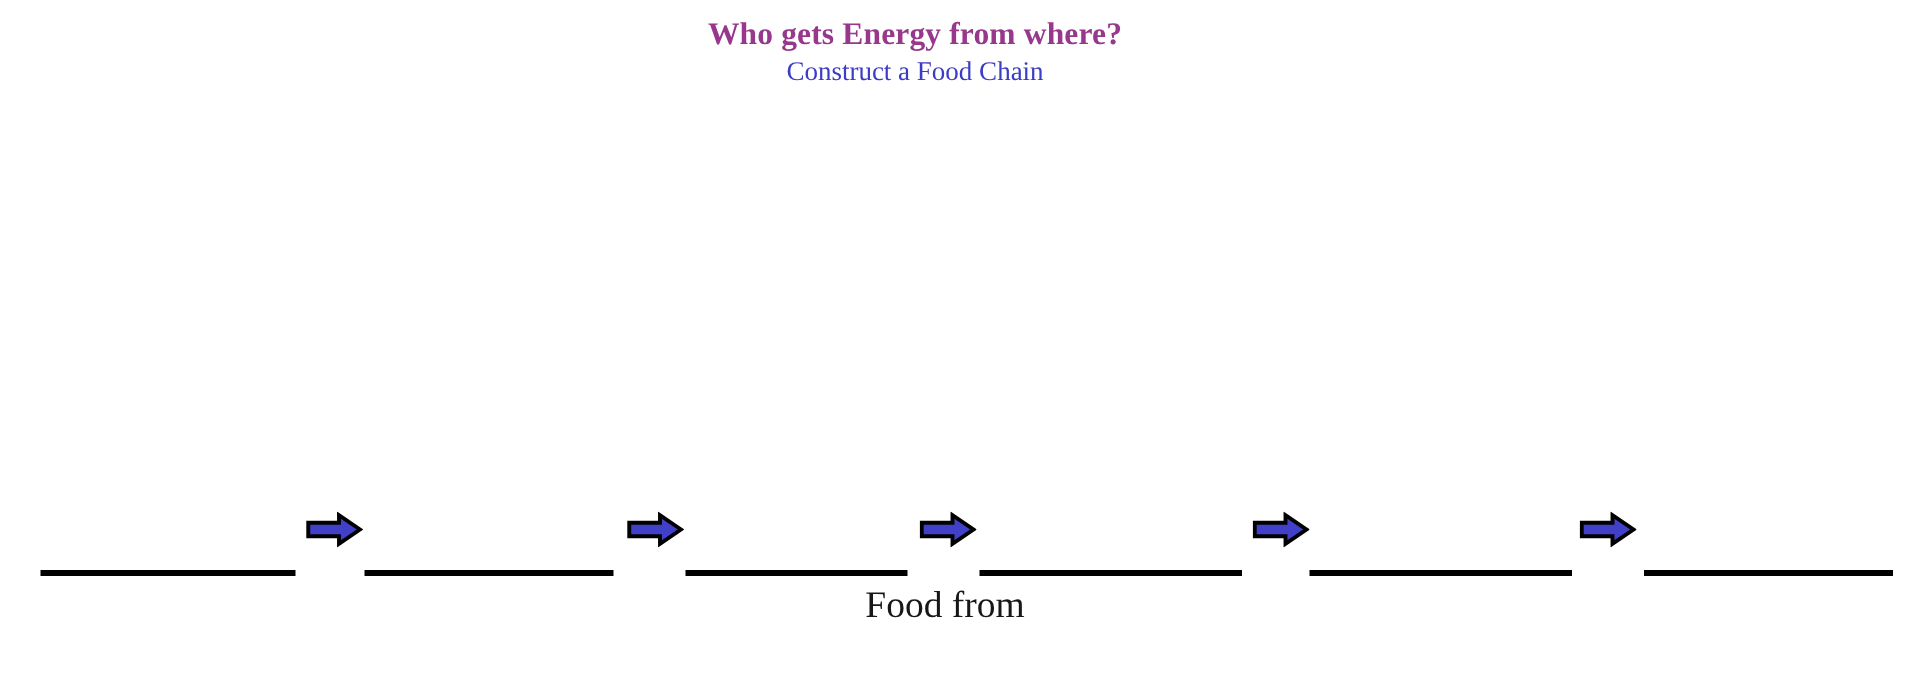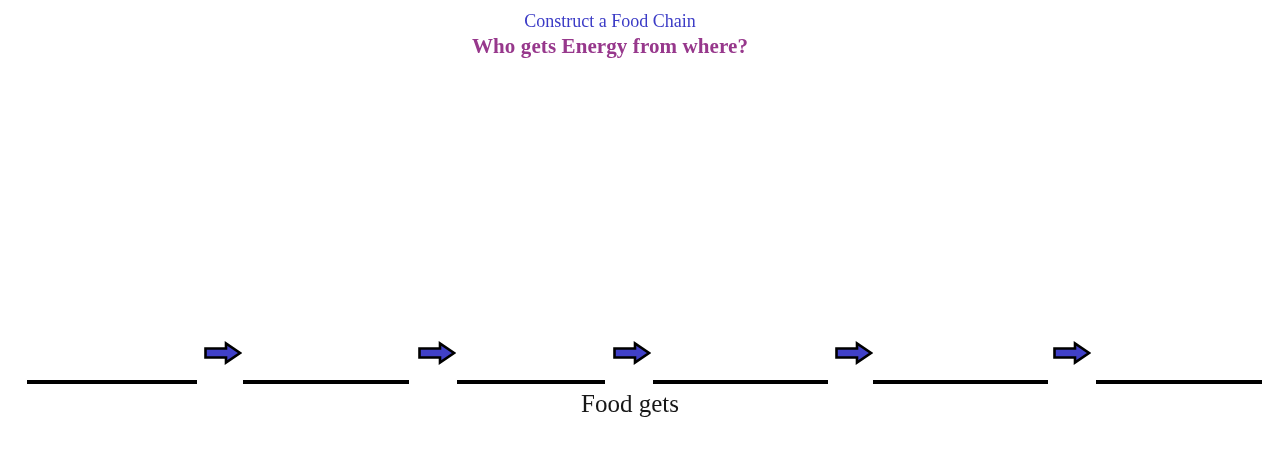--- a/index.html
+++ b/index.html
@@ -91,22 +91,22 @@
     line-height: 32px;
     white-space: nowrap;
   }
 </style>
 </head>
 <body>
 
 <div id="page">
 
   <div id="heading-block">
+    <div id="main-title">Who gets Energy from where?</div>
     <div id="sub-title">Construct a Food Chain</div>
-    <div id="main-title">Who gets Energy from where?</div>
   </div>
 
   <div id="work-area"></div>
 
   <div id="chain-row">
 
     <div class="chain-blank" style="left:27px;  width:170px;"></div>
     <div class="chain-blank" style="left:243px; width:166px;"></div>
     <div class="chain-blank" style="left:457px; width:148px;"></div>
     <div class="chain-blank" style="left:653px; width:175px;"></div>
@@ -135,16 +135,16 @@
     </div>
     <div class="chain-arrow" style="left:1053px; top:9px;">
       <svg viewBox="0 0 38 24" xmlns="http://www.w3.org/2000/svg">
         <path d="M1.5 7.5 L22 7.5 L22 2.5 L36 12 L22 21.5 L22 16.5 L1.5 16.5 Z" fill="#4040c8" stroke="#000000" stroke-width="2.6" stroke-linejoin="miter"></path>
       </svg>
     </div>
 
   </div>
 
   <div id="caption-row">
-    <span id="chain-caption">Food gets</span>
+    <span id="chain-caption">Food from</span>
   </div>
 
 </div>
 
 </body></html>

